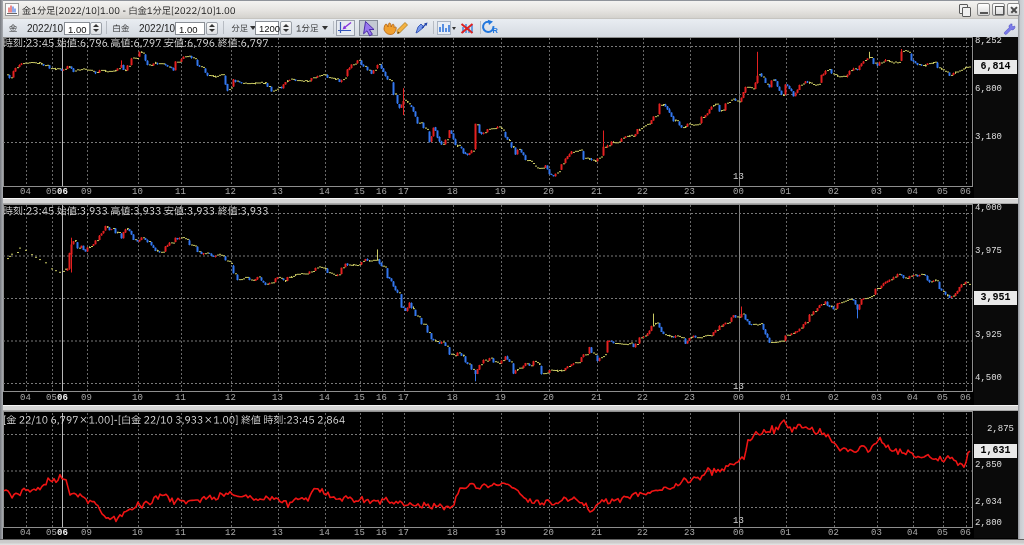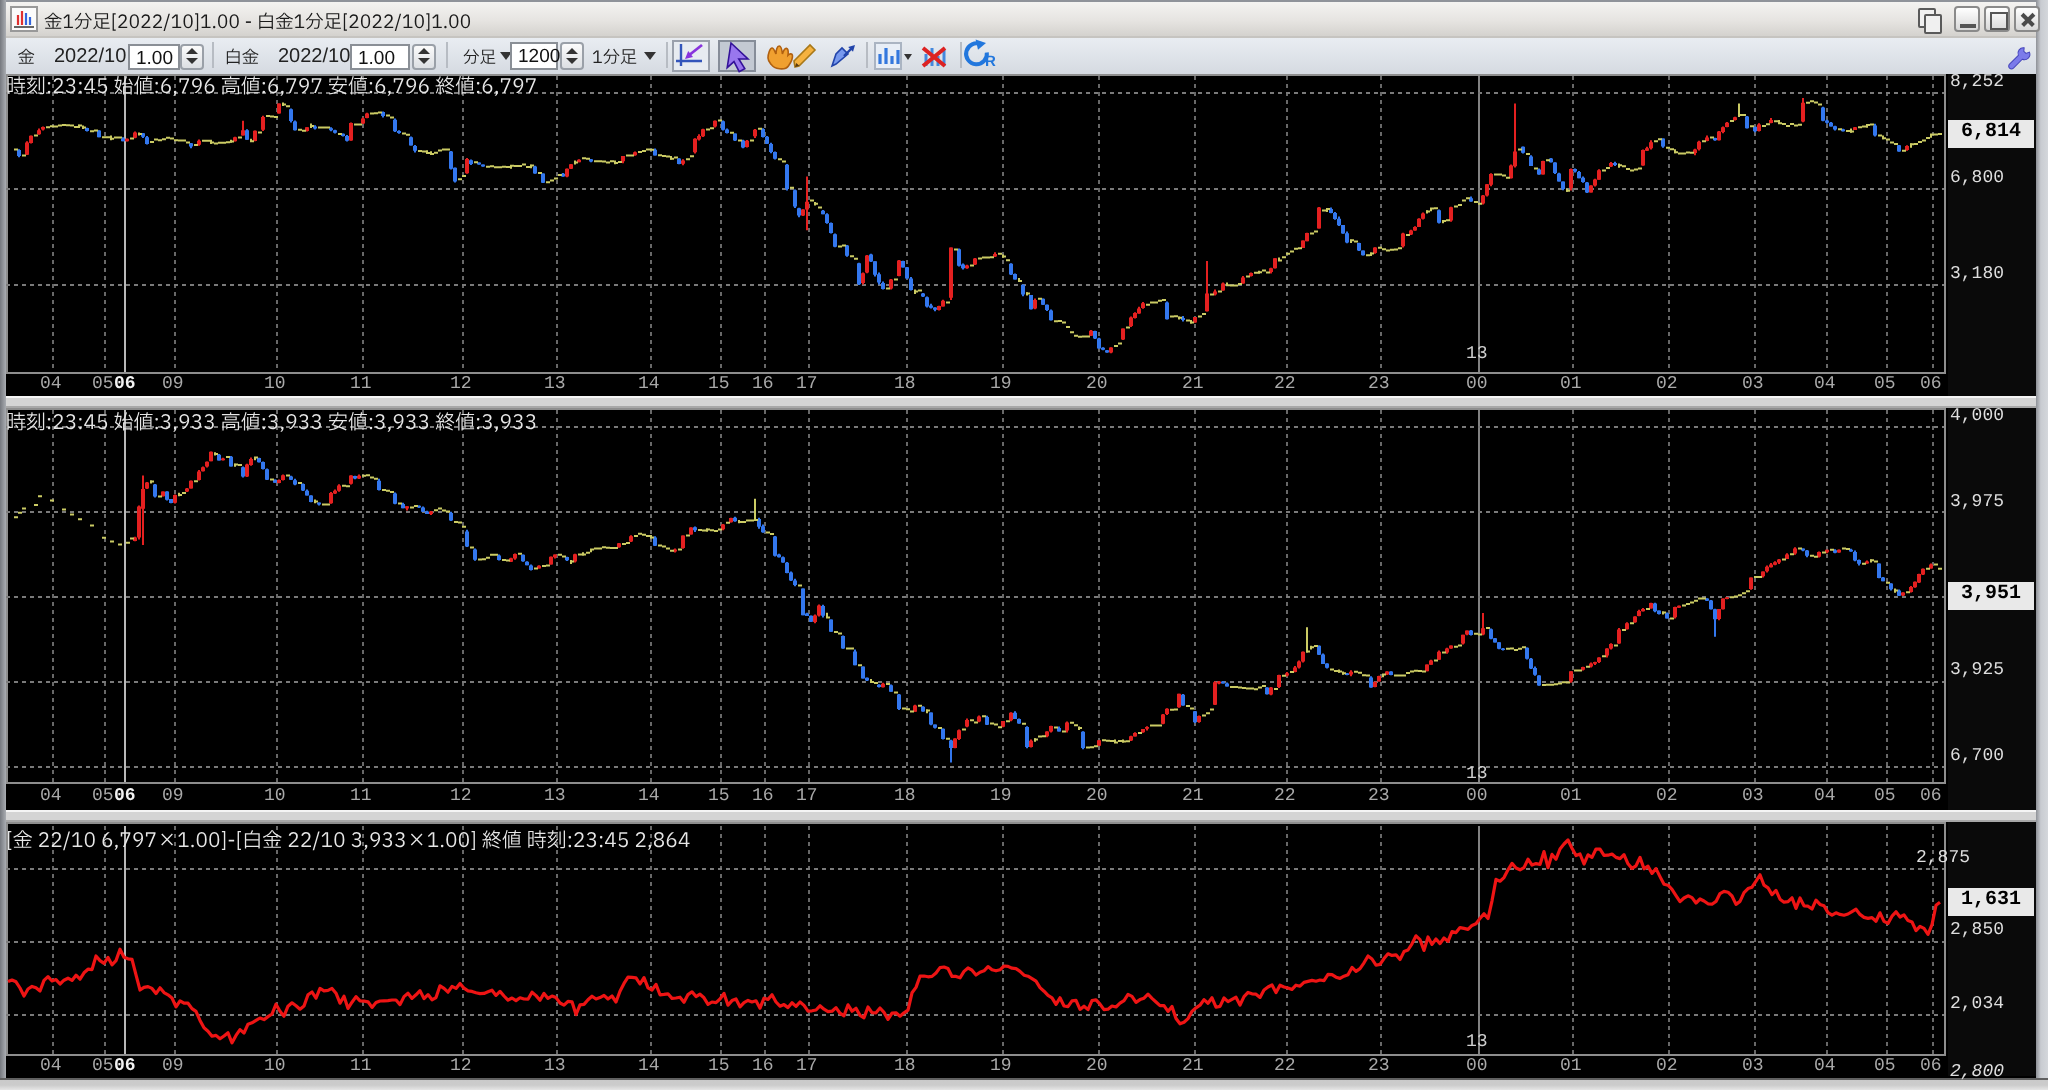--- a/index.html
+++ b/index.html
@@ -523,23 +523,23 @@
 <div class="lb tlab" style="left:937px;top:528px;">05</div>
 <div class="lb tlab" style="left:960px;top:528px;">06</div>
 <div class="lb tlab bold" style="left:57px;top:528px;">06</div>
 <div class="lb ylab" style="left:975px;top:36px;">8,252</div>
 <div class="lb ylab" style="left:975px;top:84px;">6,800</div>
 <div class="lb ylab" style="left:975px;top:132px;">3,180</div>
 <div class="lb ylab" style="left:1026px;top:180px;margin-left:11px;">6,750</div>
 <div class="lb ylab" style="left:975px;top:203px;">4,000</div>
 <div class="lb ylab" style="left:975px;top:246px;">3,975</div>
 <div class="lb ylab" style="left:975px;top:330px;">3,925</div>
-<div class="lb ylab" style="left:975px;top:373px;">6,700</div>
-<div class="lb ylab" style="left:958px;top:424px;font-family:Liberation Mono, monospace;">2,875</div>
+<div class="lb ylab" style="left:975px;top:373px;">4,500</div>
+<div class="lb ylab" style="left:987px;top:424px;font-family:Liberation Mono, monospace;">2,875</div>
 <div class="lb ylab" style="left:975px;top:460px;">2,850</div>
 <div class="lb ylab" style="left:975px;top:497px;">2,034</div>
-<div class="lb ylab" style="left:975px;top:531px;font-style:italic;">2,800</div>
+<div class="lb ylab" style="left:975px;top:518px;">2,800</div>
 <div class="pbox" style="top:60px">6,814</div>
 <div class="pbox" style="top:291px">3,951</div>
 <div class="pbox" style="top:444px">1,631</div>
 <div class="lb tlab" style="left:733px;top:172px;color:#cfcfcf">13</div>
 <div class="lb tlab" style="left:733px;top:382px;color:#cfcfcf">13</div>
 <div class="lb tlab" style="left:733px;top:516px;color:#cfcfcf">13</div>
 
 </body></html>

